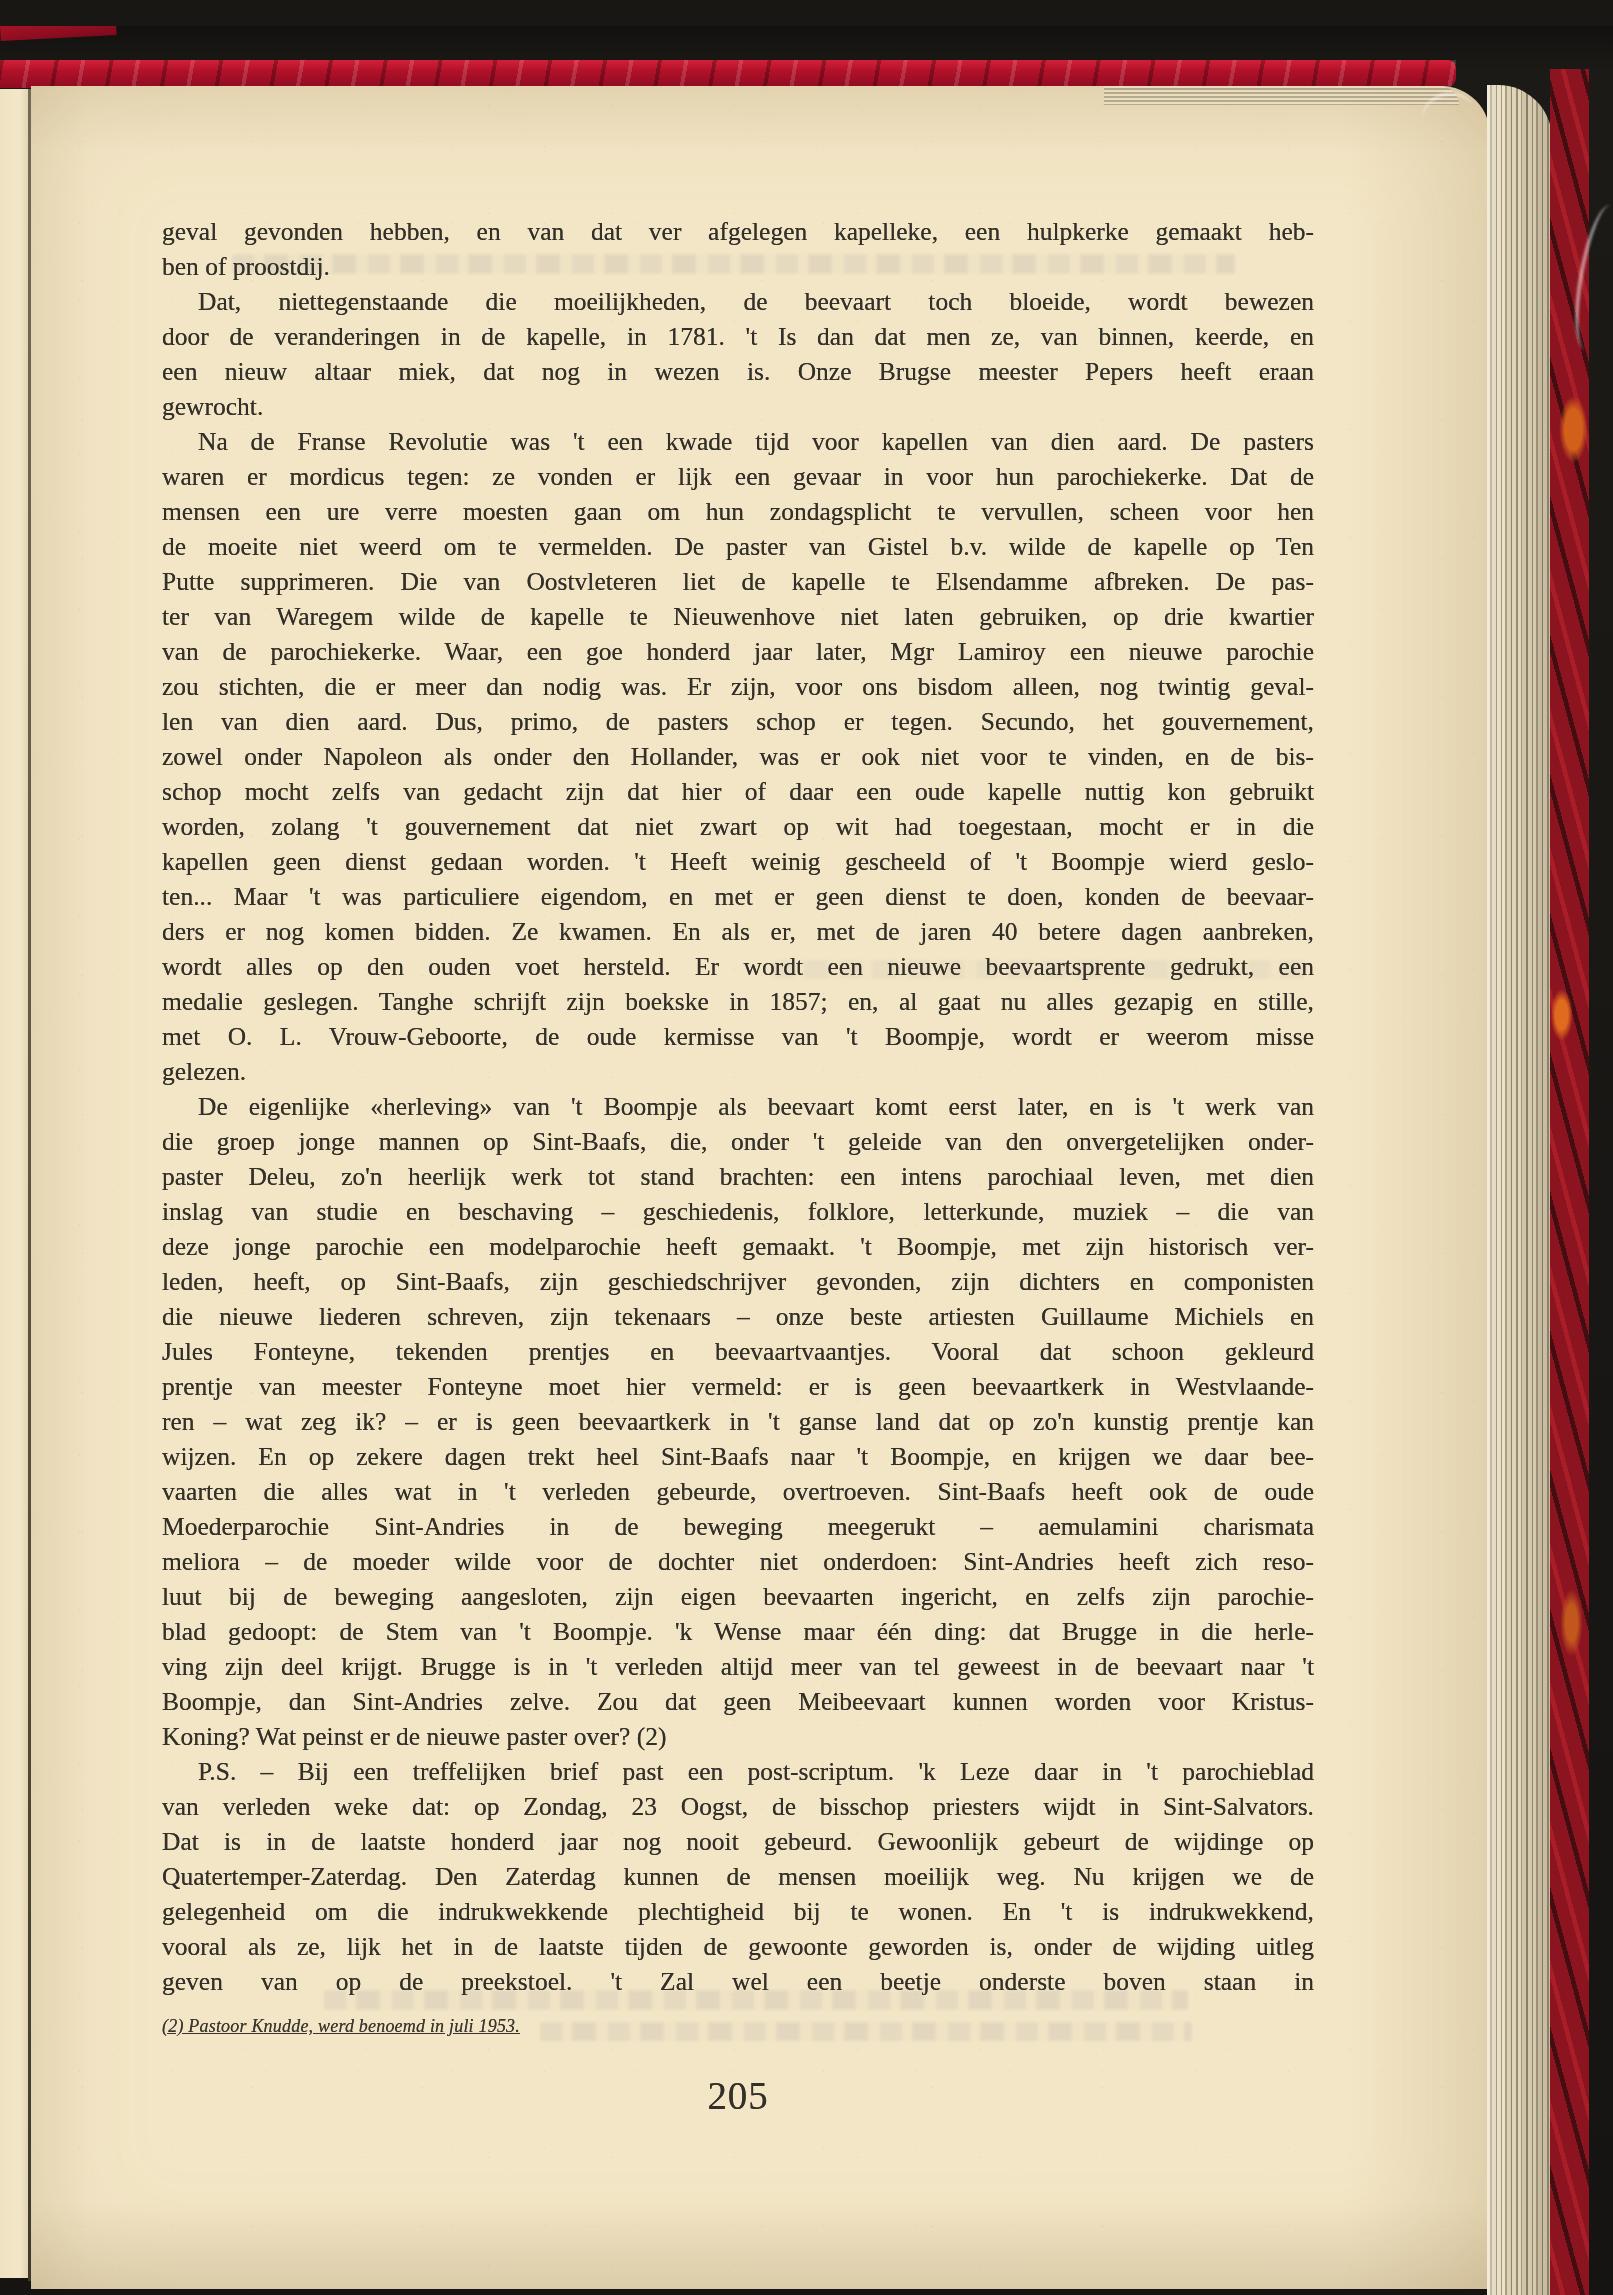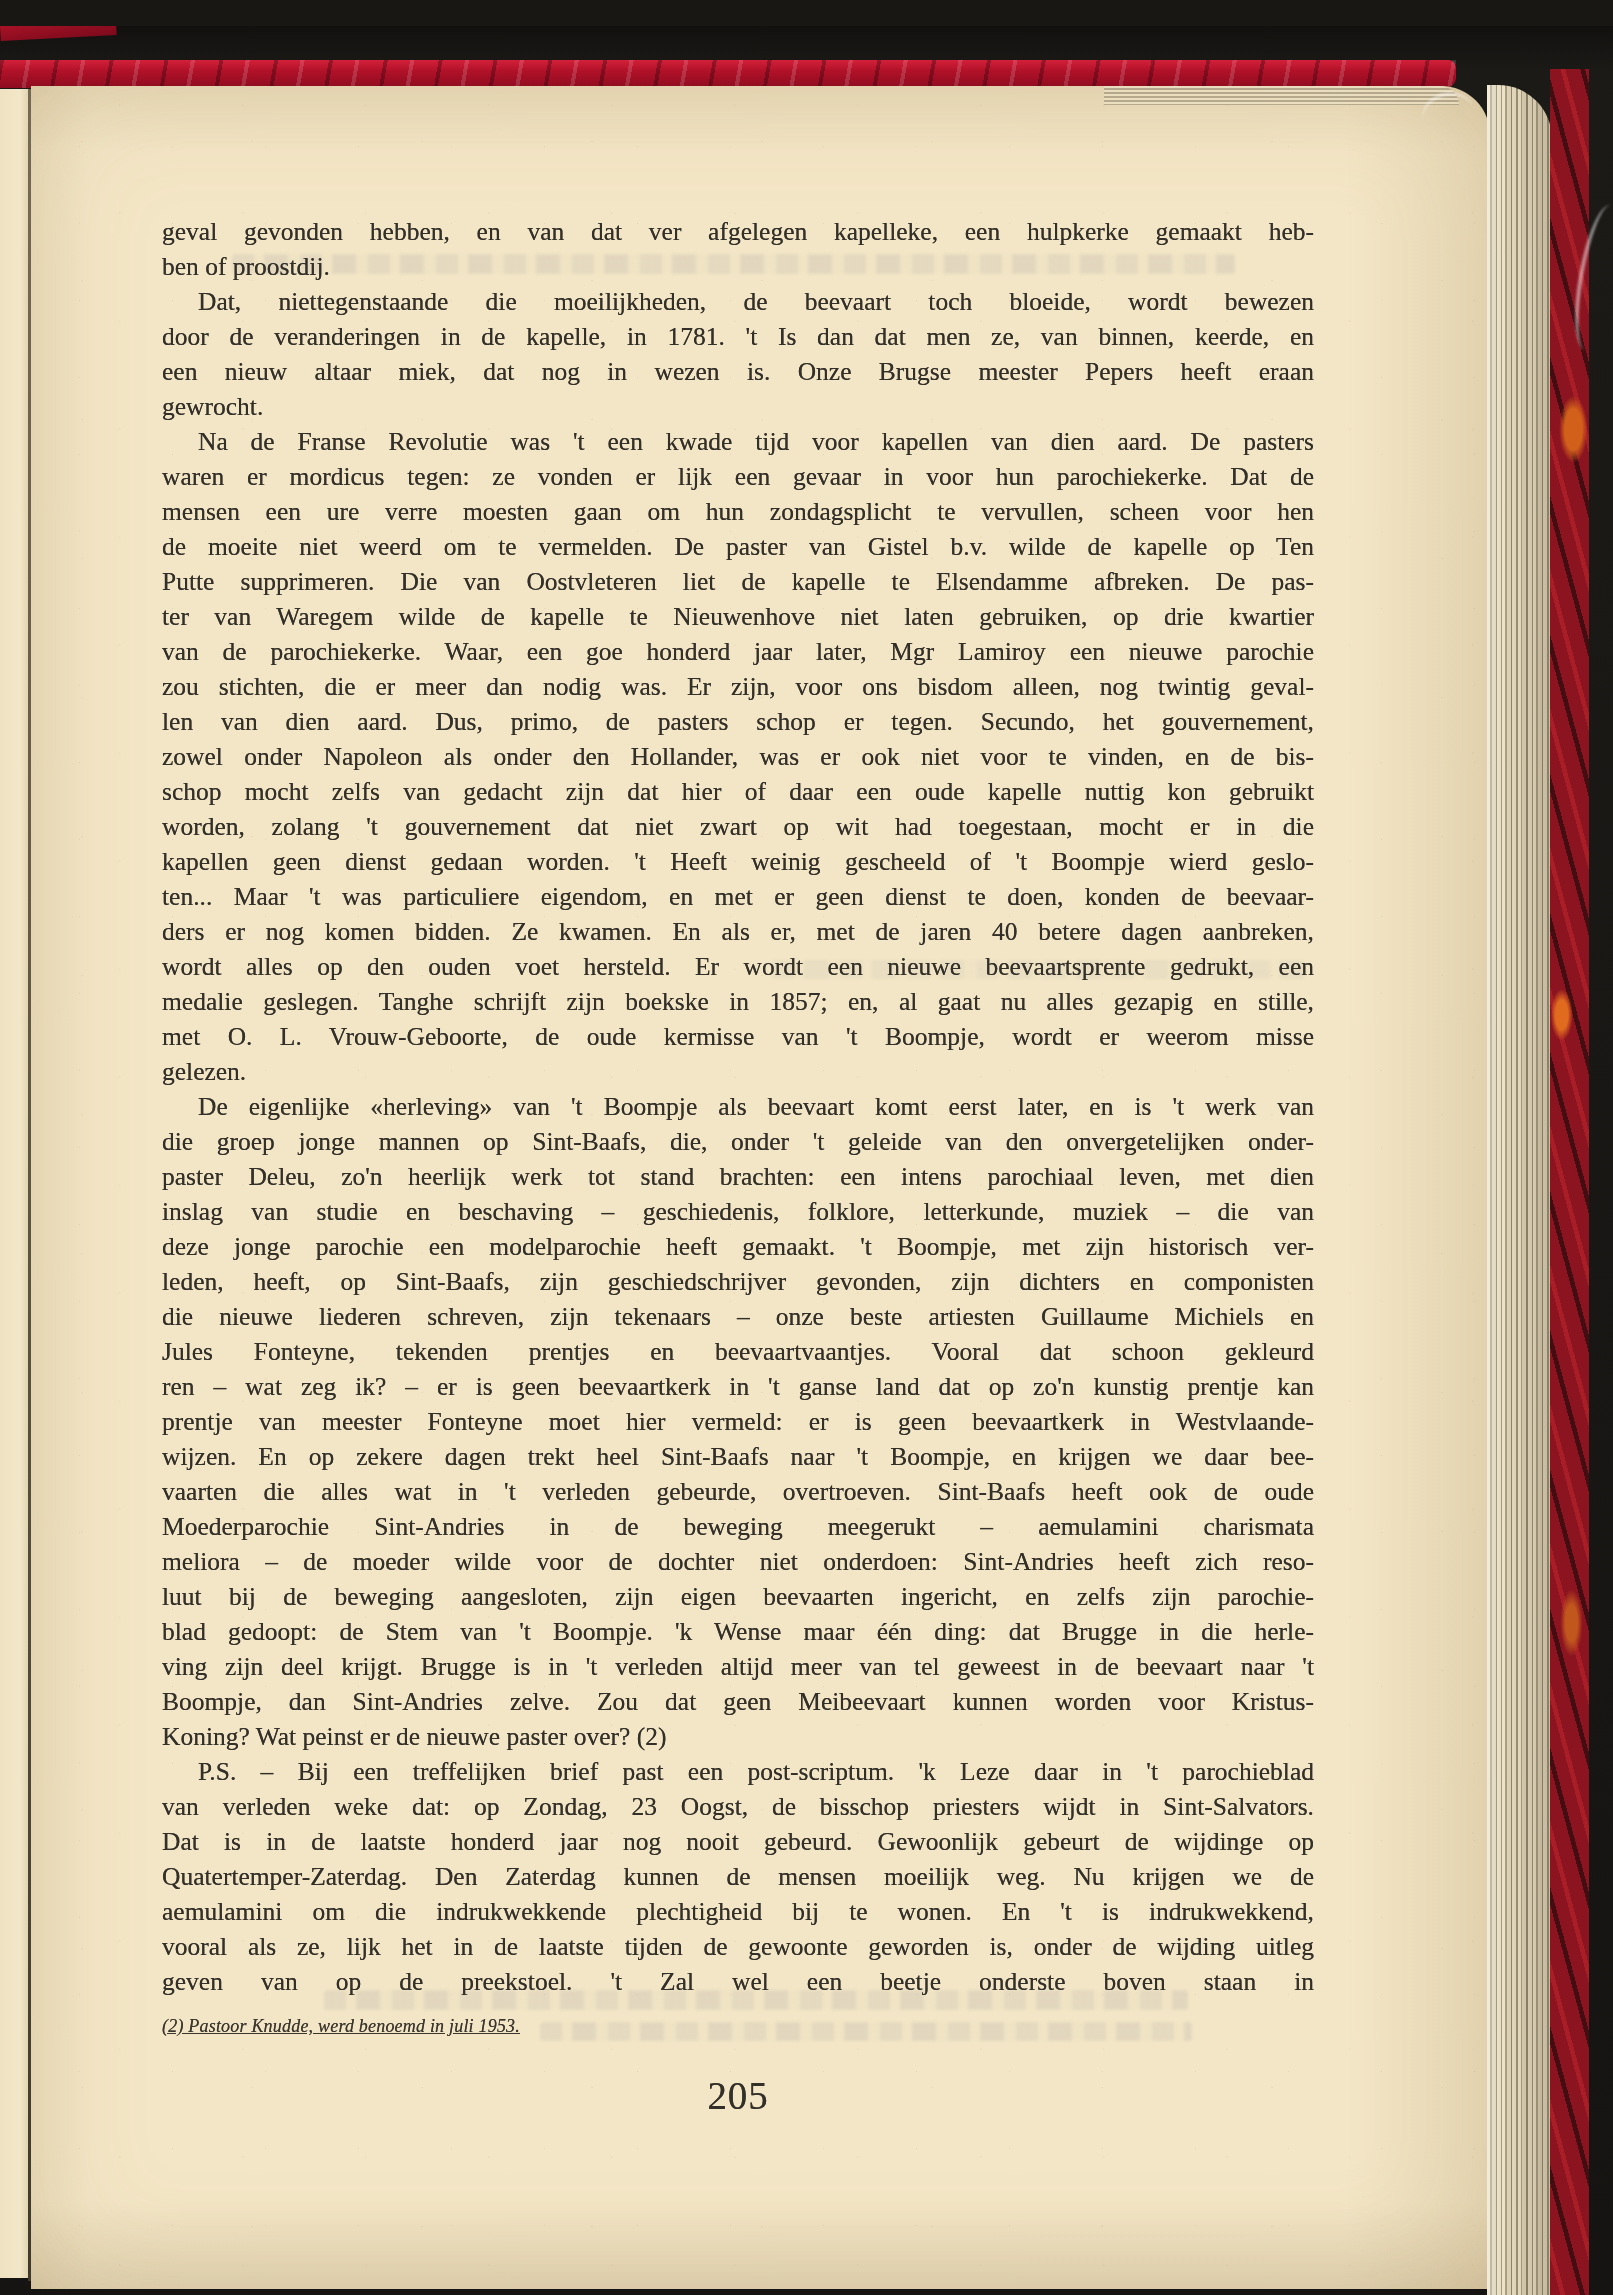--- a/index.html
+++ b/index.html
@@ -137,38 +137,38 @@
         </div>
         <div class="para">
           <div class="line indent">De eigenlijke «herleving» van 't Boompje als beevaart komt eerst later, en is 't werk van</div>
           <div class="line">die groep jonge mannen op Sint-Baafs, die, onder 't geleide van den onvergetelijken onder-</div>
           <div class="line">paster Deleu, zo'n heerlijk werk tot stand brachten: een intens parochiaal leven, met dien</div>
           <div class="line">inslag van studie en beschaving – geschiedenis, folklore, letterkunde, muziek – die van</div>
           <div class="line">deze jonge parochie een modelparochie heeft gemaakt. 't Boompje, met zijn historisch ver-</div>
           <div class="line">leden, heeft, op Sint-Baafs, zijn geschiedschrijver gevonden, zijn dichters en componisten</div>
           <div class="line">die nieuwe liederen schreven, zijn tekenaars – onze beste artiesten Guillaume Michiels en</div>
           <div class="line">Jules Fonteyne, tekenden prentjes en beevaartvaantjes. Vooral dat schoon gekleurd</div>
+          <div class="line">prentje van meester Fonteyne moet hier vermeld: er is geen beevaartkerk in Westvlaande-</div>
           <div class="line">ren – wat zeg ik? – er is geen beevaartkerk in 't ganse land dat op zo'n kunstig prentje kan</div>
-          <div class="line">prentje van meester Fonteyne moet hier vermeld: er is geen beevaartkerk in Westvlaande-</div>
           <div class="line">wijzen. En op zekere dagen trekt heel Sint-Baafs naar 't Boompje, en krijgen we daar bee-</div>
           <div class="line">vaarten die alles wat in 't verleden gebeurde, overtroeven. Sint-Baafs heeft ook de oude</div>
           <div class="line">Moederparochie Sint-Andries in de beweging meegerukt – aemulamini charismata</div>
           <div class="line">meliora – de moeder wilde voor de dochter niet onderdoen: Sint-Andries heeft zich reso-</div>
           <div class="line">luut bij de beweging aangesloten, zijn eigen beevaarten ingericht, en zelfs zijn parochie-</div>
           <div class="line">blad gedoopt: de Stem van 't Boompje. 'k Wense maar één ding: dat Brugge in die herle-</div>
           <div class="line">ving zijn deel krijgt. Brugge is in 't verleden altijd meer van tel geweest in de beevaart naar 't</div>
           <div class="line">Boompje, dan Sint-Andries zelve. Zou dat geen Meibeevaart kunnen worden voor Kristus-</div>
           <div class="line align-left">Koning? Wat peinst er de nieuwe paster over? (2)</div>
         </div>
         <div class="para">
           <div class="line indent">P.S. – Bij een treffelijken brief past een post-scriptum. 'k Leze daar in 't parochieblad</div>
           <div class="line">van verleden weke dat: op Zondag, 23 Oogst, de bisschop priesters wijdt in Sint-Salvators.</div>
           <div class="line">Dat is in de laatste honderd jaar nog nooit gebeurd. Gewoonlijk gebeurt de wijdinge op</div>
           <div class="line">Quatertemper-Zaterdag. Den Zaterdag kunnen de mensen moeilijk weg. Nu krijgen we de</div>
-          <div class="line">aemulamini om die indrukwekkende plechtigheid bij te wonen. En 't is indrukwekkend,</div>
+          <div class="line">gelegenheid om die indrukwekkende plechtigheid bij te wonen. En 't is indrukwekkend,</div>
           <div class="line">vooral als ze, lijk het in de laatste tijden de gewoonte geworden is, onder de wijding uitleg</div>
           <div class="line">geven van op de preekstoel. 't Zal wel een beetje onderste boven staan in</div>
         </div>
       </div>
 
     <div class="footnote">(2) Pastoor Knudde, werd benoemd in juli 1953.</div>
     <div class="page-number">205</div>
   </div>
 
   <div class="fore-edge-top"></div>

